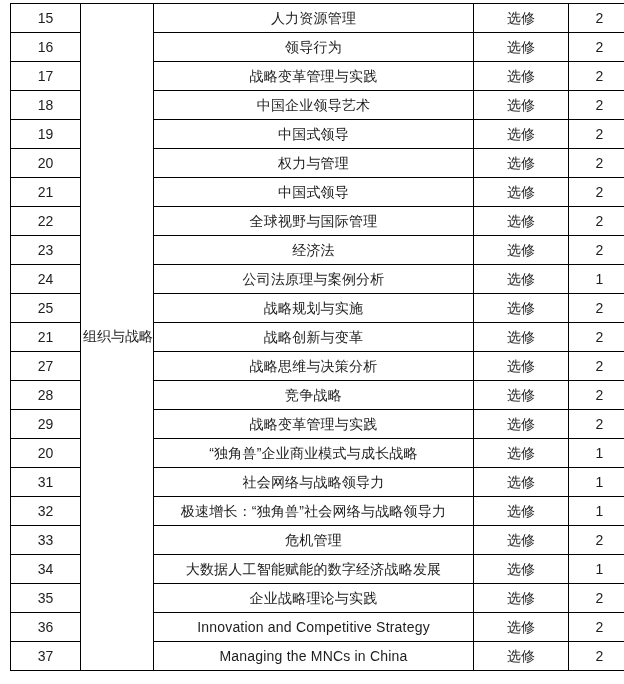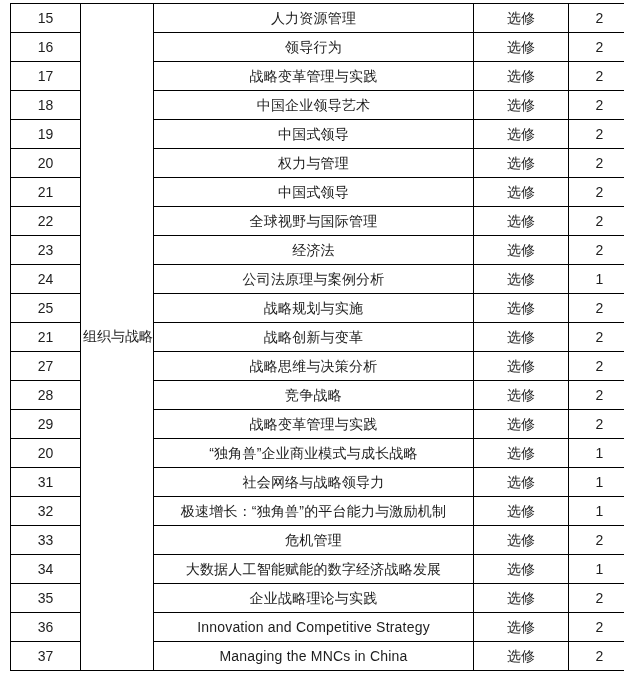--- a/index.html
+++ b/index.html
@@ -162,21 +162,21 @@
           <td class="cell-credits">1</td>
         </tr>
         <tr>
           <td class="cell-no">31</td>
           <td class="cell-course">社会网络与战略领导力</td>
           <td class="cell-type">选修</td>
           <td class="cell-credits">1</td>
         </tr>
         <tr>
           <td class="cell-no">32</td>
-          <td class="cell-course">极速增长：“独角兽”的平台能力与激励机制</td>
+          <td class="cell-course">极速增长：“独角兽”社会网络与战略领导力</td>
           <td class="cell-type">选修</td>
           <td class="cell-credits">1</td>
         </tr>
         <tr>
           <td class="cell-no">33</td>
           <td class="cell-course">危机管理</td>
           <td class="cell-type">选修</td>
           <td class="cell-credits">2</td>
         </tr>
         <tr>

